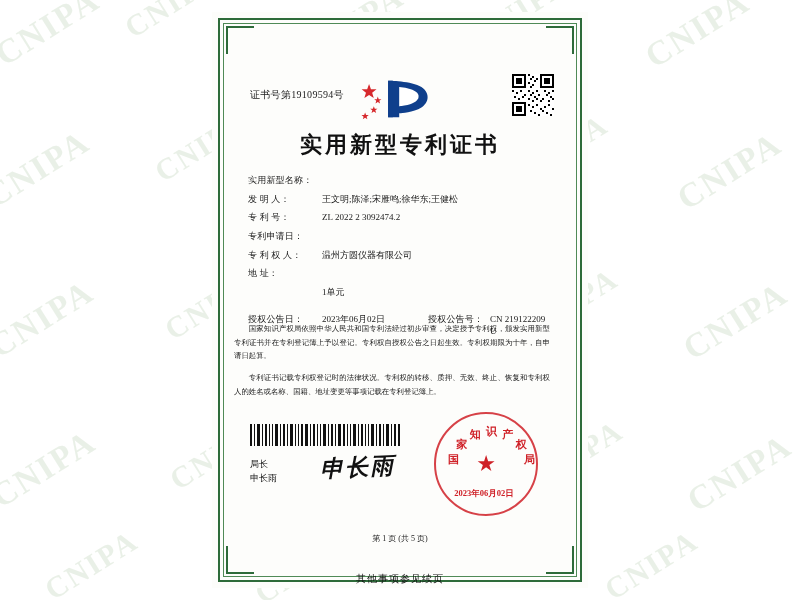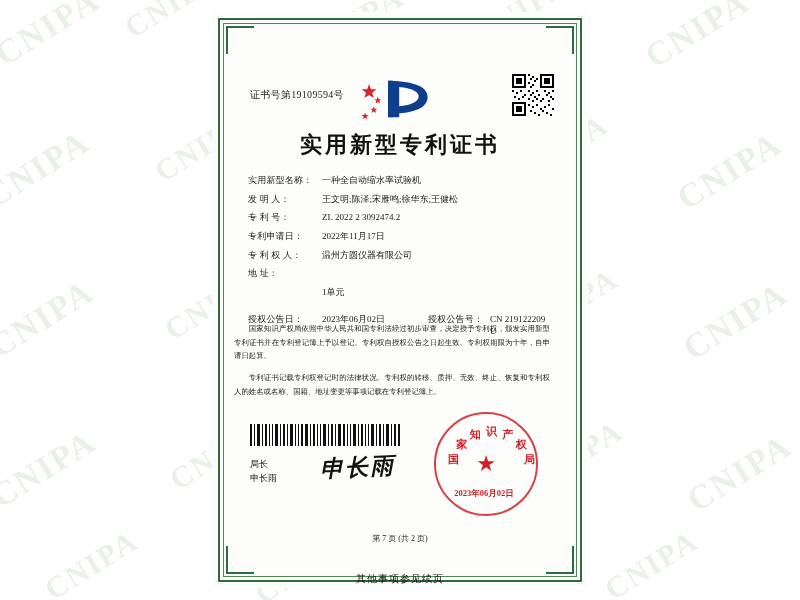--- a/index.html
+++ b/index.html
@@ -393,36 +393,34 @@
           </g>
         </svg>
       </div>
 
       <div class="title">实用新型专利证书</div>
 
       <div class="fields">
 
         <div class="row">
           <span class="lab w1">实用新型名称：</span>
-          <span class="val">一种全自动缩水率试验机</span>
         </div>
 
         <div class="row">
           <span class="lab w1">发 明 人：</span>
           <span class="val">王文明;陈泽;宋雁鸣;徐华东;王健松</span>
         </div>
 
         <div class="row">
           <span class="lab w1">专 利 号：</span>
           <span class="val">ZL 2022 2 3092474.2</span>
         </div>
 
         <div class="row">
           <span class="lab w1">专利申请日：</span>
-          <span class="val">2022年11月17日</span>
         </div>
 
         <div class="row">
           <span class="lab w1">专 利 权 人：</span>
           <span class="val">温州方圆仪器有限公司</span>
         </div>
 
         <div class="row">
           <span class="lab w1">地 址：</span>
         </div>
@@ -506,18 +504,18 @@
         <div class="arc-char" style="transform:rotate(-72deg) translate(0,-40px) rotate(72deg);">国</div>
         <div class="arc-char" style="transform:rotate(-48deg) translate(0,-40px) rotate(48deg);">家</div>
         <div class="arc-char" style="transform:rotate(-24deg) translate(0,-40px) rotate(24deg);">知</div>
         <div class="arc-char" style="transform:rotate(0deg) translate(0,-40px) rotate(0deg);">识</div>
         <div class="arc-char" style="transform:rotate(24deg) translate(0,-40px) rotate(-24deg);">产</div>
         <div class="arc-char" style="transform:rotate(48deg) translate(0,-40px) rotate(-48deg);">权</div>
         <div class="arc-char" style="transform:rotate(72deg) translate(0,-40px) rotate(-72deg);">局</div>
         <div class="seal-date">2023年06月02日</div>
       </div>
 
-      <div class="page-no">第 7 页 (共 2 页)</div>
+      <div class="page-no">第 1 页 (共 5 页)</div>
     </div>
   </div>
 
   <div class="footnote-outer">其他事项参见续页</div>
 </div>
 
 </body></html>

